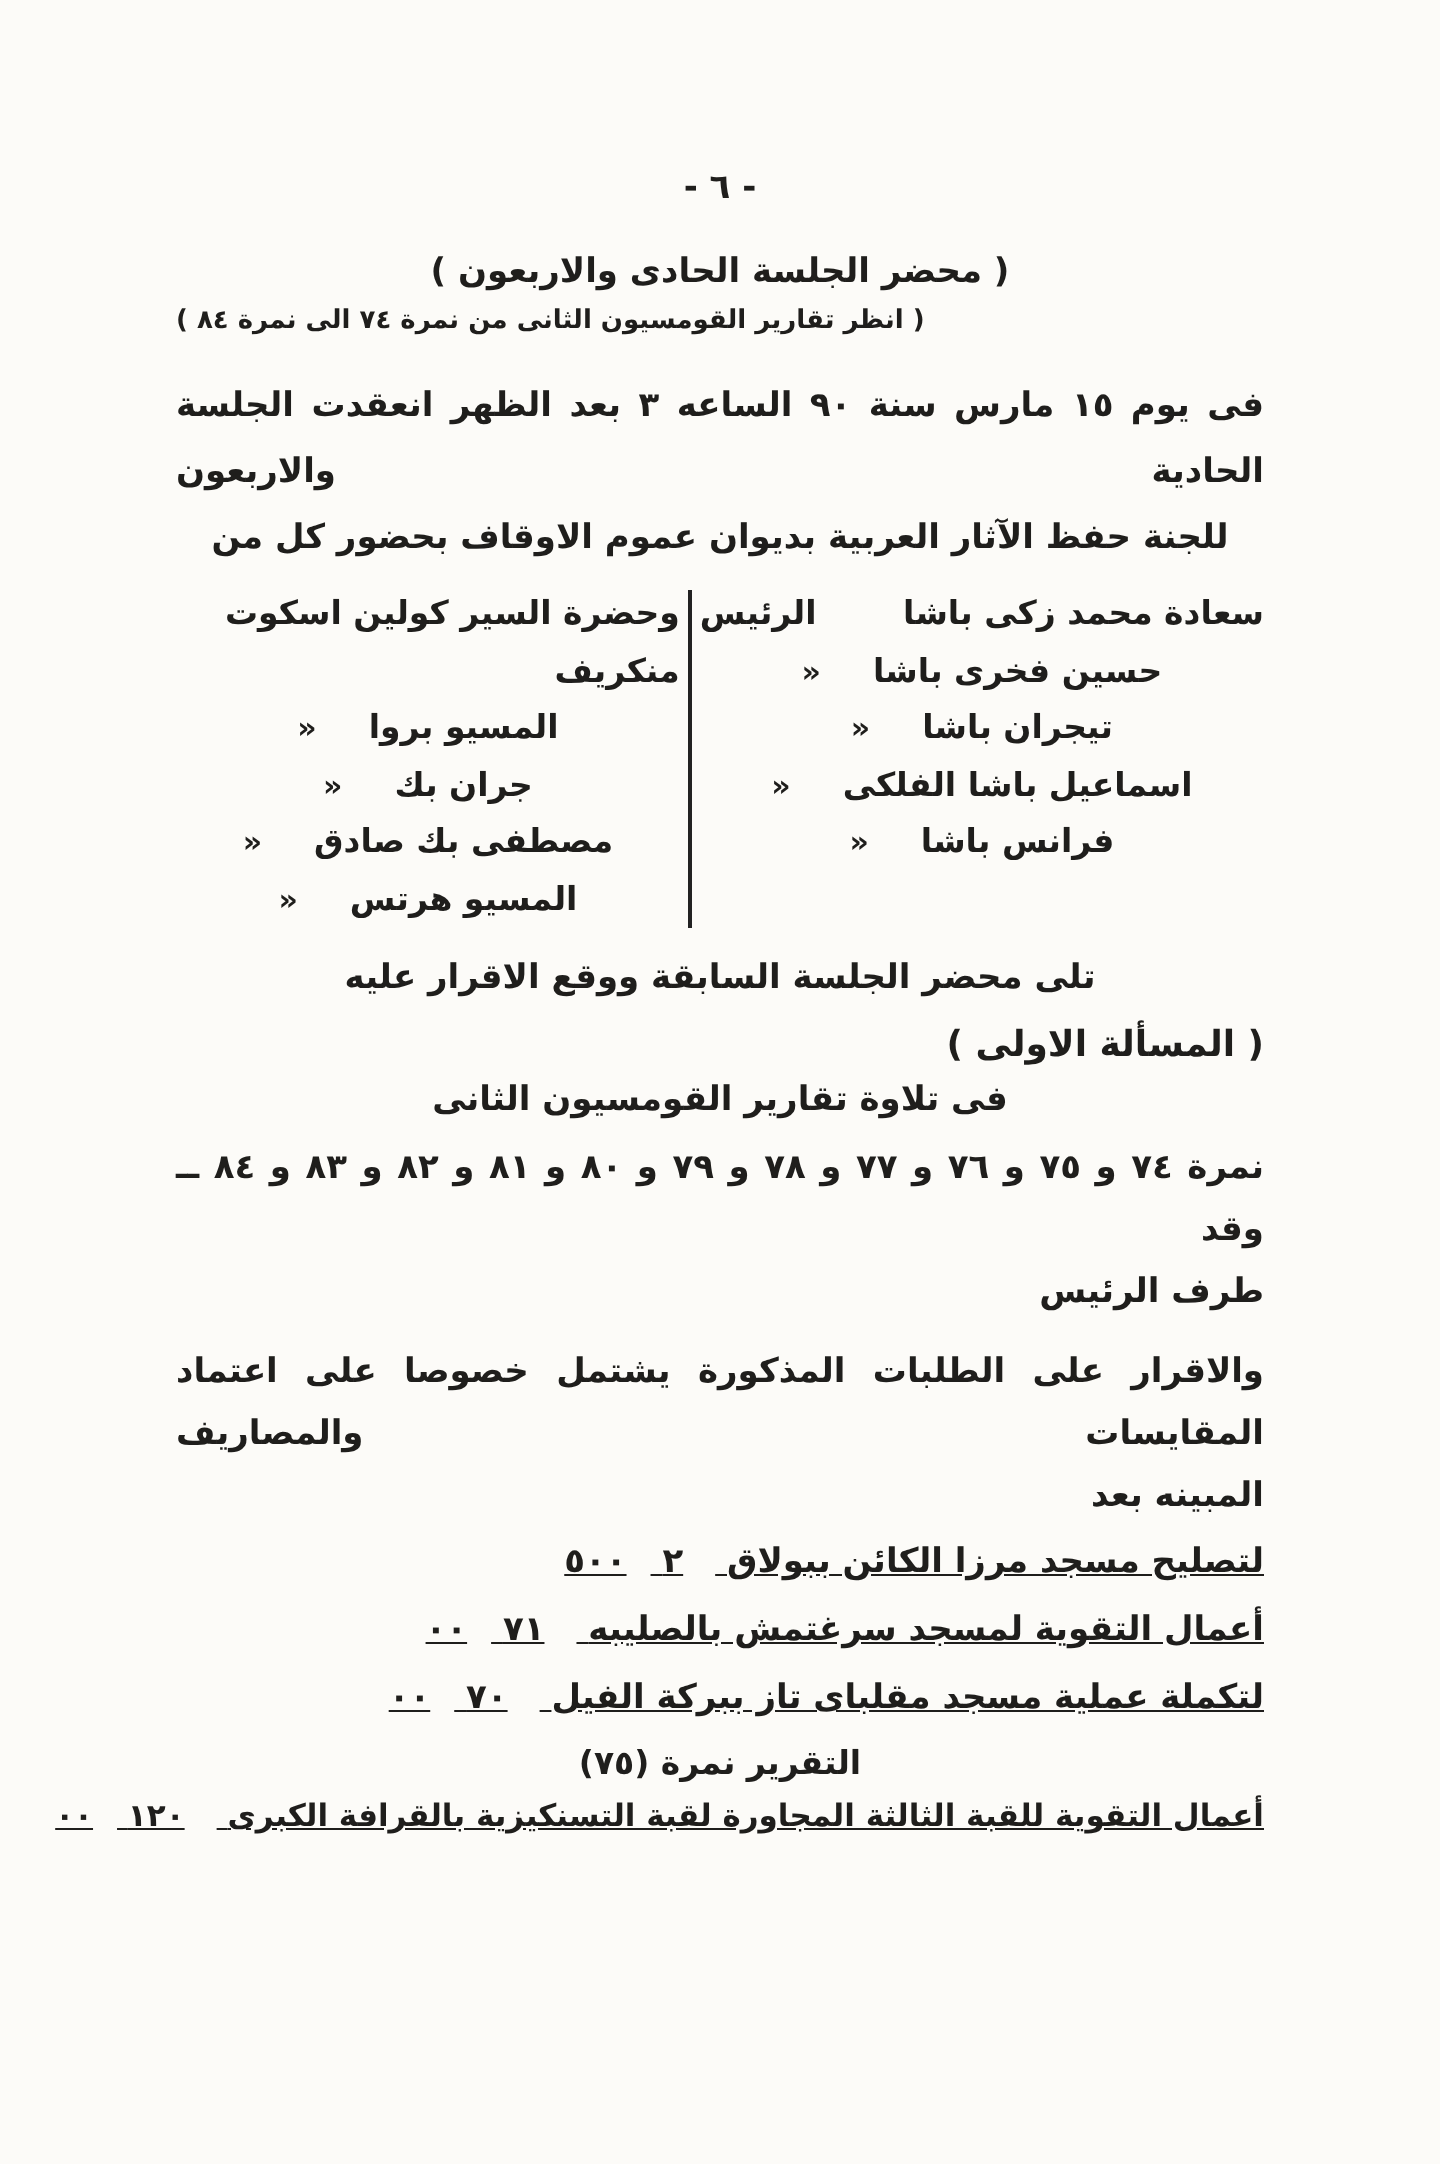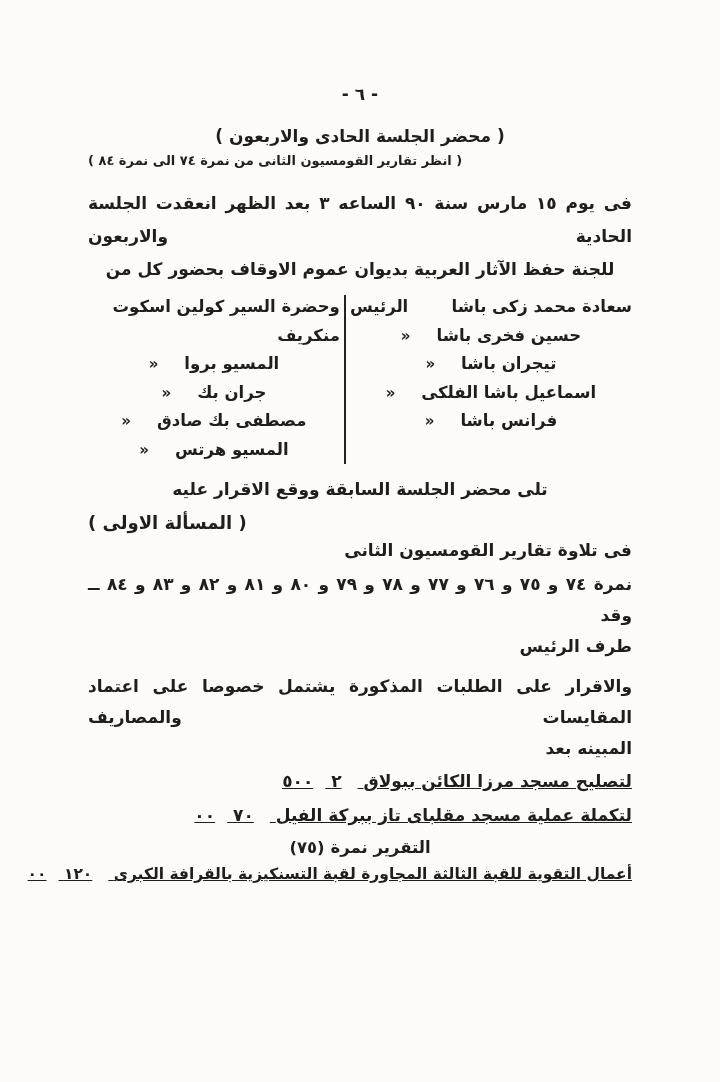--- a/index.html
+++ b/index.html
@@ -24,22 +24,22 @@
   .attendees{margin-top:7px;display:flex;direction:rtl;font-size:16.5px;}
   .att-col{line-height:28.5px;}
   .att-right{flex:1.12;}
   .att-left{flex:1;}
   .att-divider{width:2px;background:#222;margin:2px 4px 0 4px;}
   .att-first{display:flex;justify-content:space-between;white-space:nowrap;}
   .ditto-row{display:flex;justify-content:center;align-items:baseline;white-space:nowrap;}
   .ditto-mark{order:2;margin-right:26px;font-size:15px;}
   .ditto-name{order:1;}
   .tali{margin-top:15px;text-align:center;font-size:17px;}
-  .masala{margin-top:13px;text-align:left;font-size:18px;}
-  .sub{margin-top:7px;font-size:17px;}
+  .masala{margin-top:13px;text-align:right;font-size:18px;}
+  .sub{margin-top:7px;text-align:center;font-size:17px;}
   .para{margin-top:9px;font-size:17px;line-height:31px;}
   .report-head{position:relative;height:50px;font-size:16.5px;}
   .millim-pound{position:absolute;right:100px;top:22px;white-space:nowrap;}
   .report-title{position:absolute;left:50%;top:10px;transform:translateX(-50%);white-space:nowrap;}
   .t-rows{font-size:17px;line-height:34px;}
   .t-row{white-space:nowrap;text-decoration:underline;}
   .t-row .pound{margin-right:16px;}
   .t-row .millim{margin-right:12px;}
   .t-row-long{font-size:15.5px;}
   .report-title2{margin-top:6px;text-align:center;font-size:16.5px;}
@@ -122,20 +122,25 @@
   </div>
 
 
   <div class="t-rows">
     <div class="t-row">
       <span class="desc">لتصليح مسجد مرزا الكائن ببولاق</span>
       <span class="pound">٢</span>
       <span class="millim">٥٠٠</span>
     </div>
     <div class="t-row">
+      <span class="desc">أعمال التقوية لمسجد سرغتمش بالصليبه</span>
+      <span class="pound">٧١</span>
+      <span class="millim">٠٠</span>
+    </div>
+    <div class="t-row">
       <span class="desc">لتكملة عملية مسجد مقلباى تاز ببركة الفيل</span>
       <span class="pound">٧٠</span>
       <span class="millim">٠٠</span>
     </div>
   </div>
 
   <div class="report-title2">التقرير نمرة (٧٥)</div>
 
   <div class="t-rows">
     <div class="t-row t-row-long">

